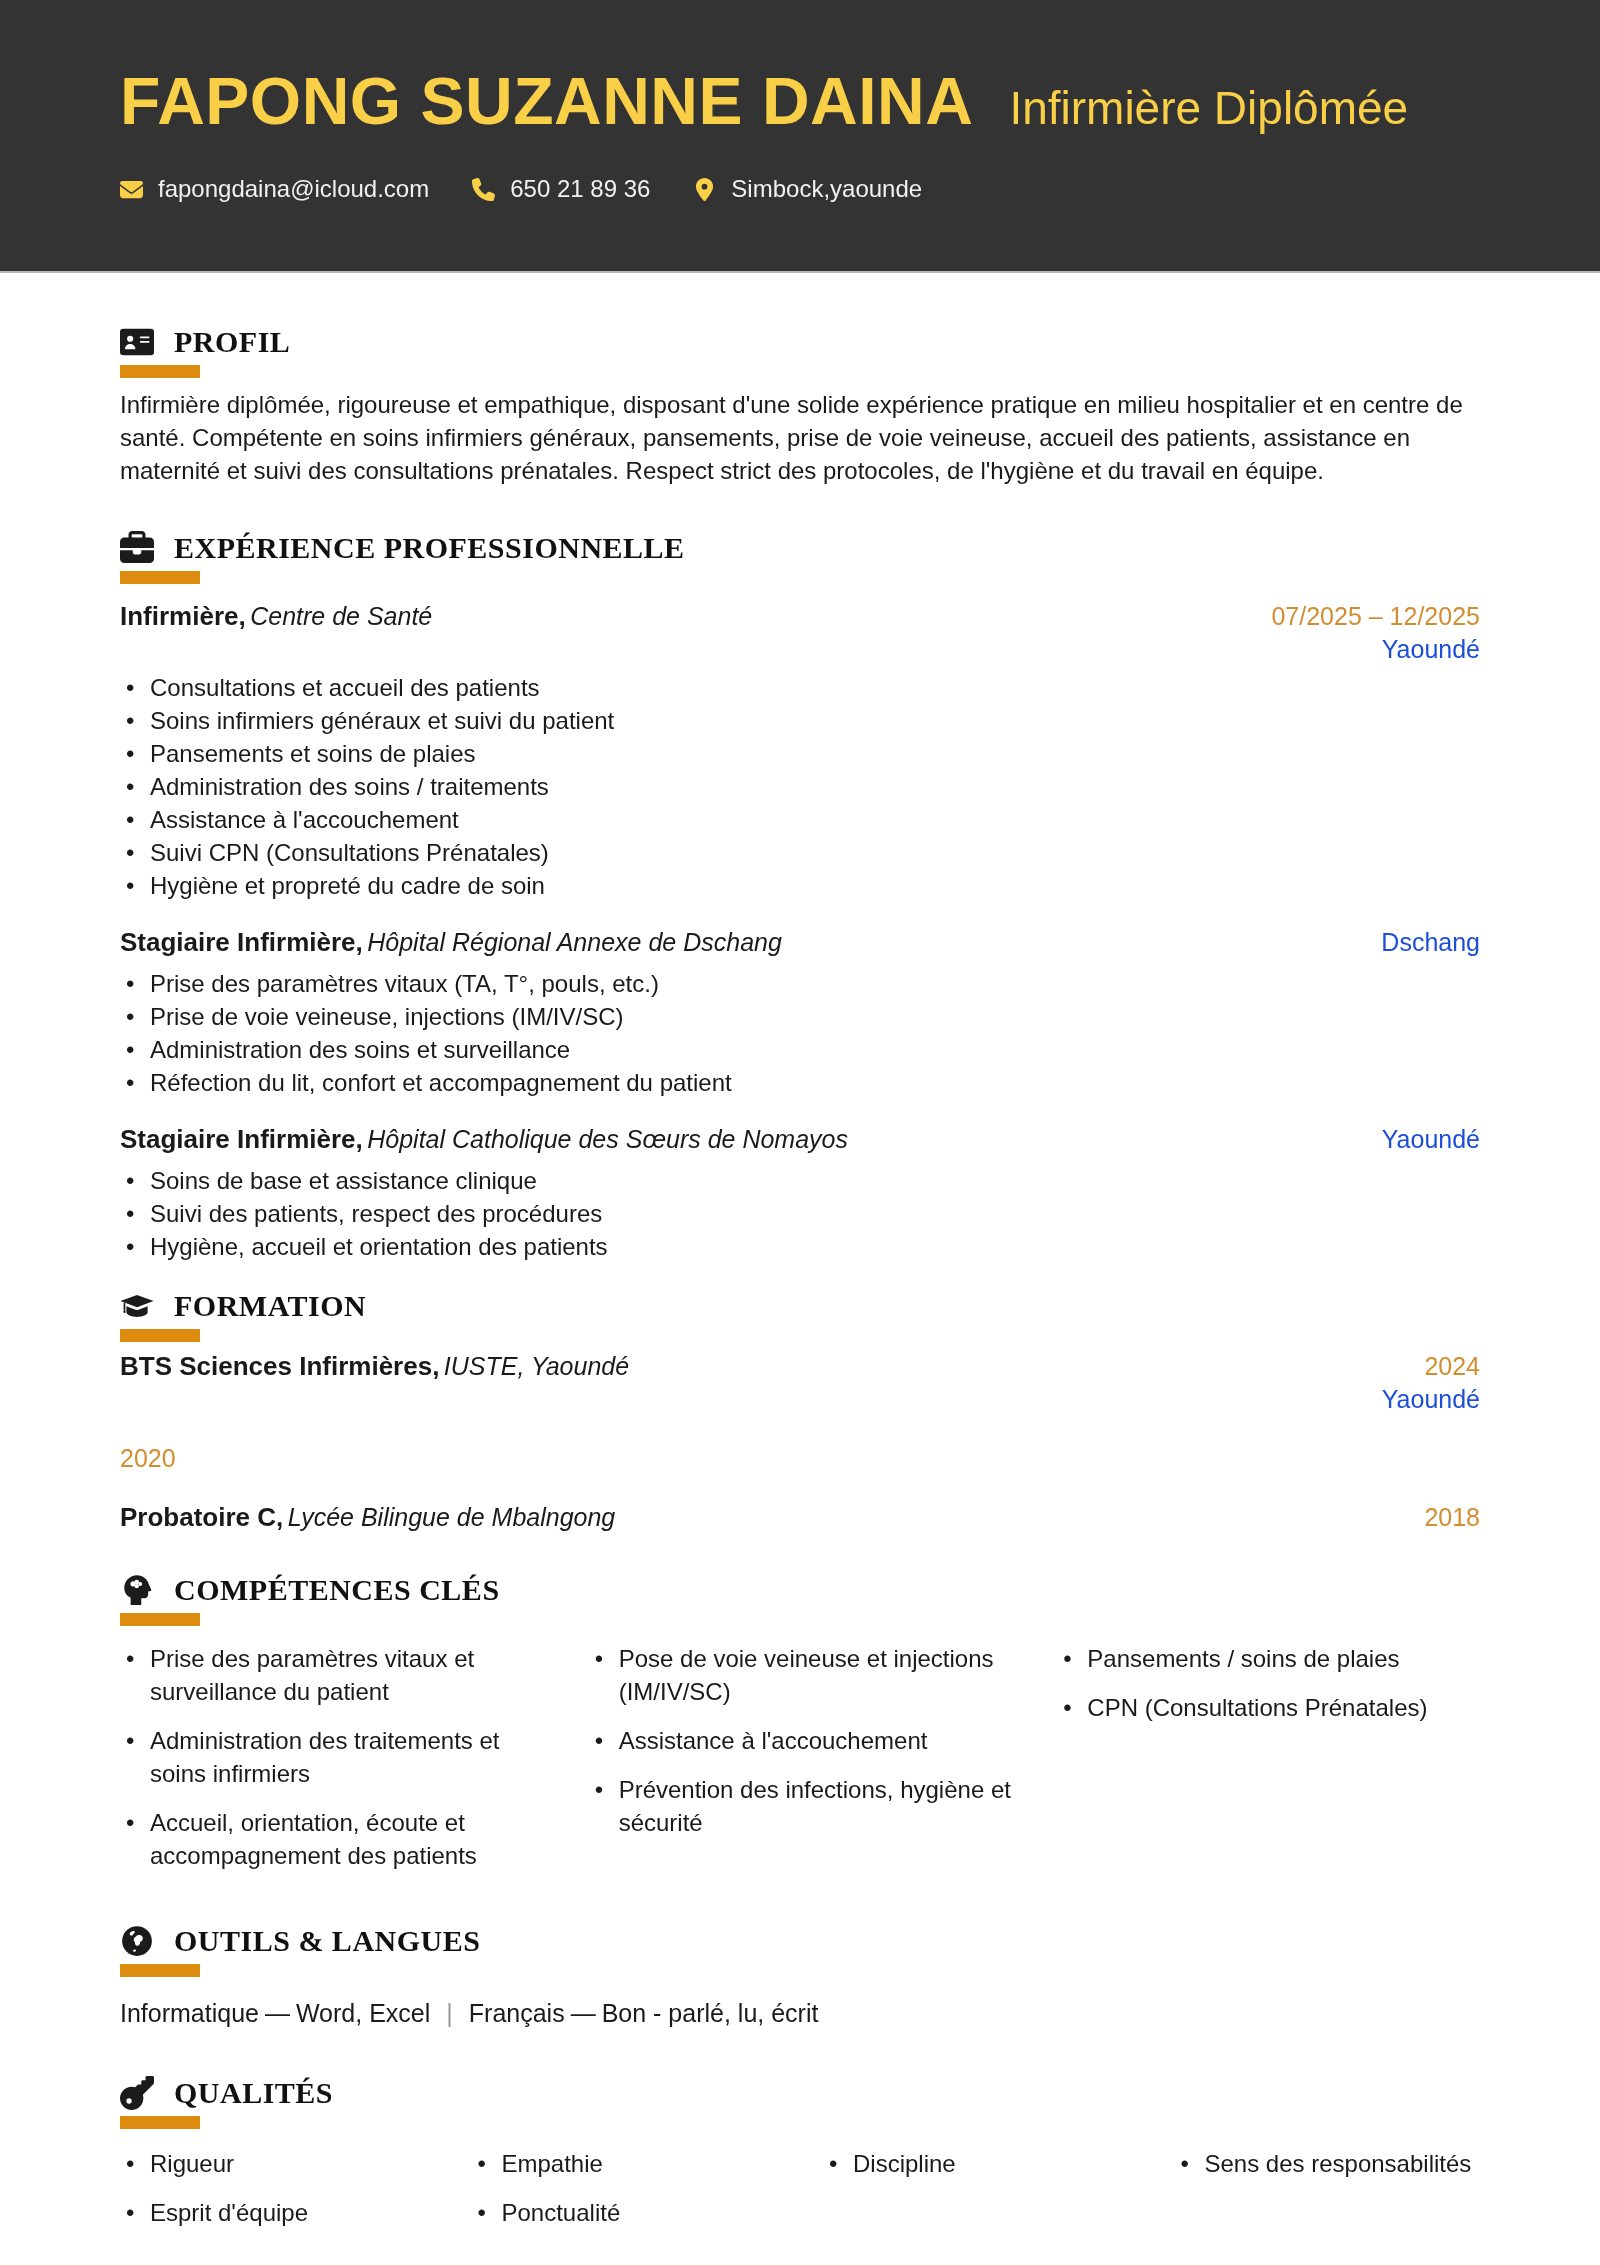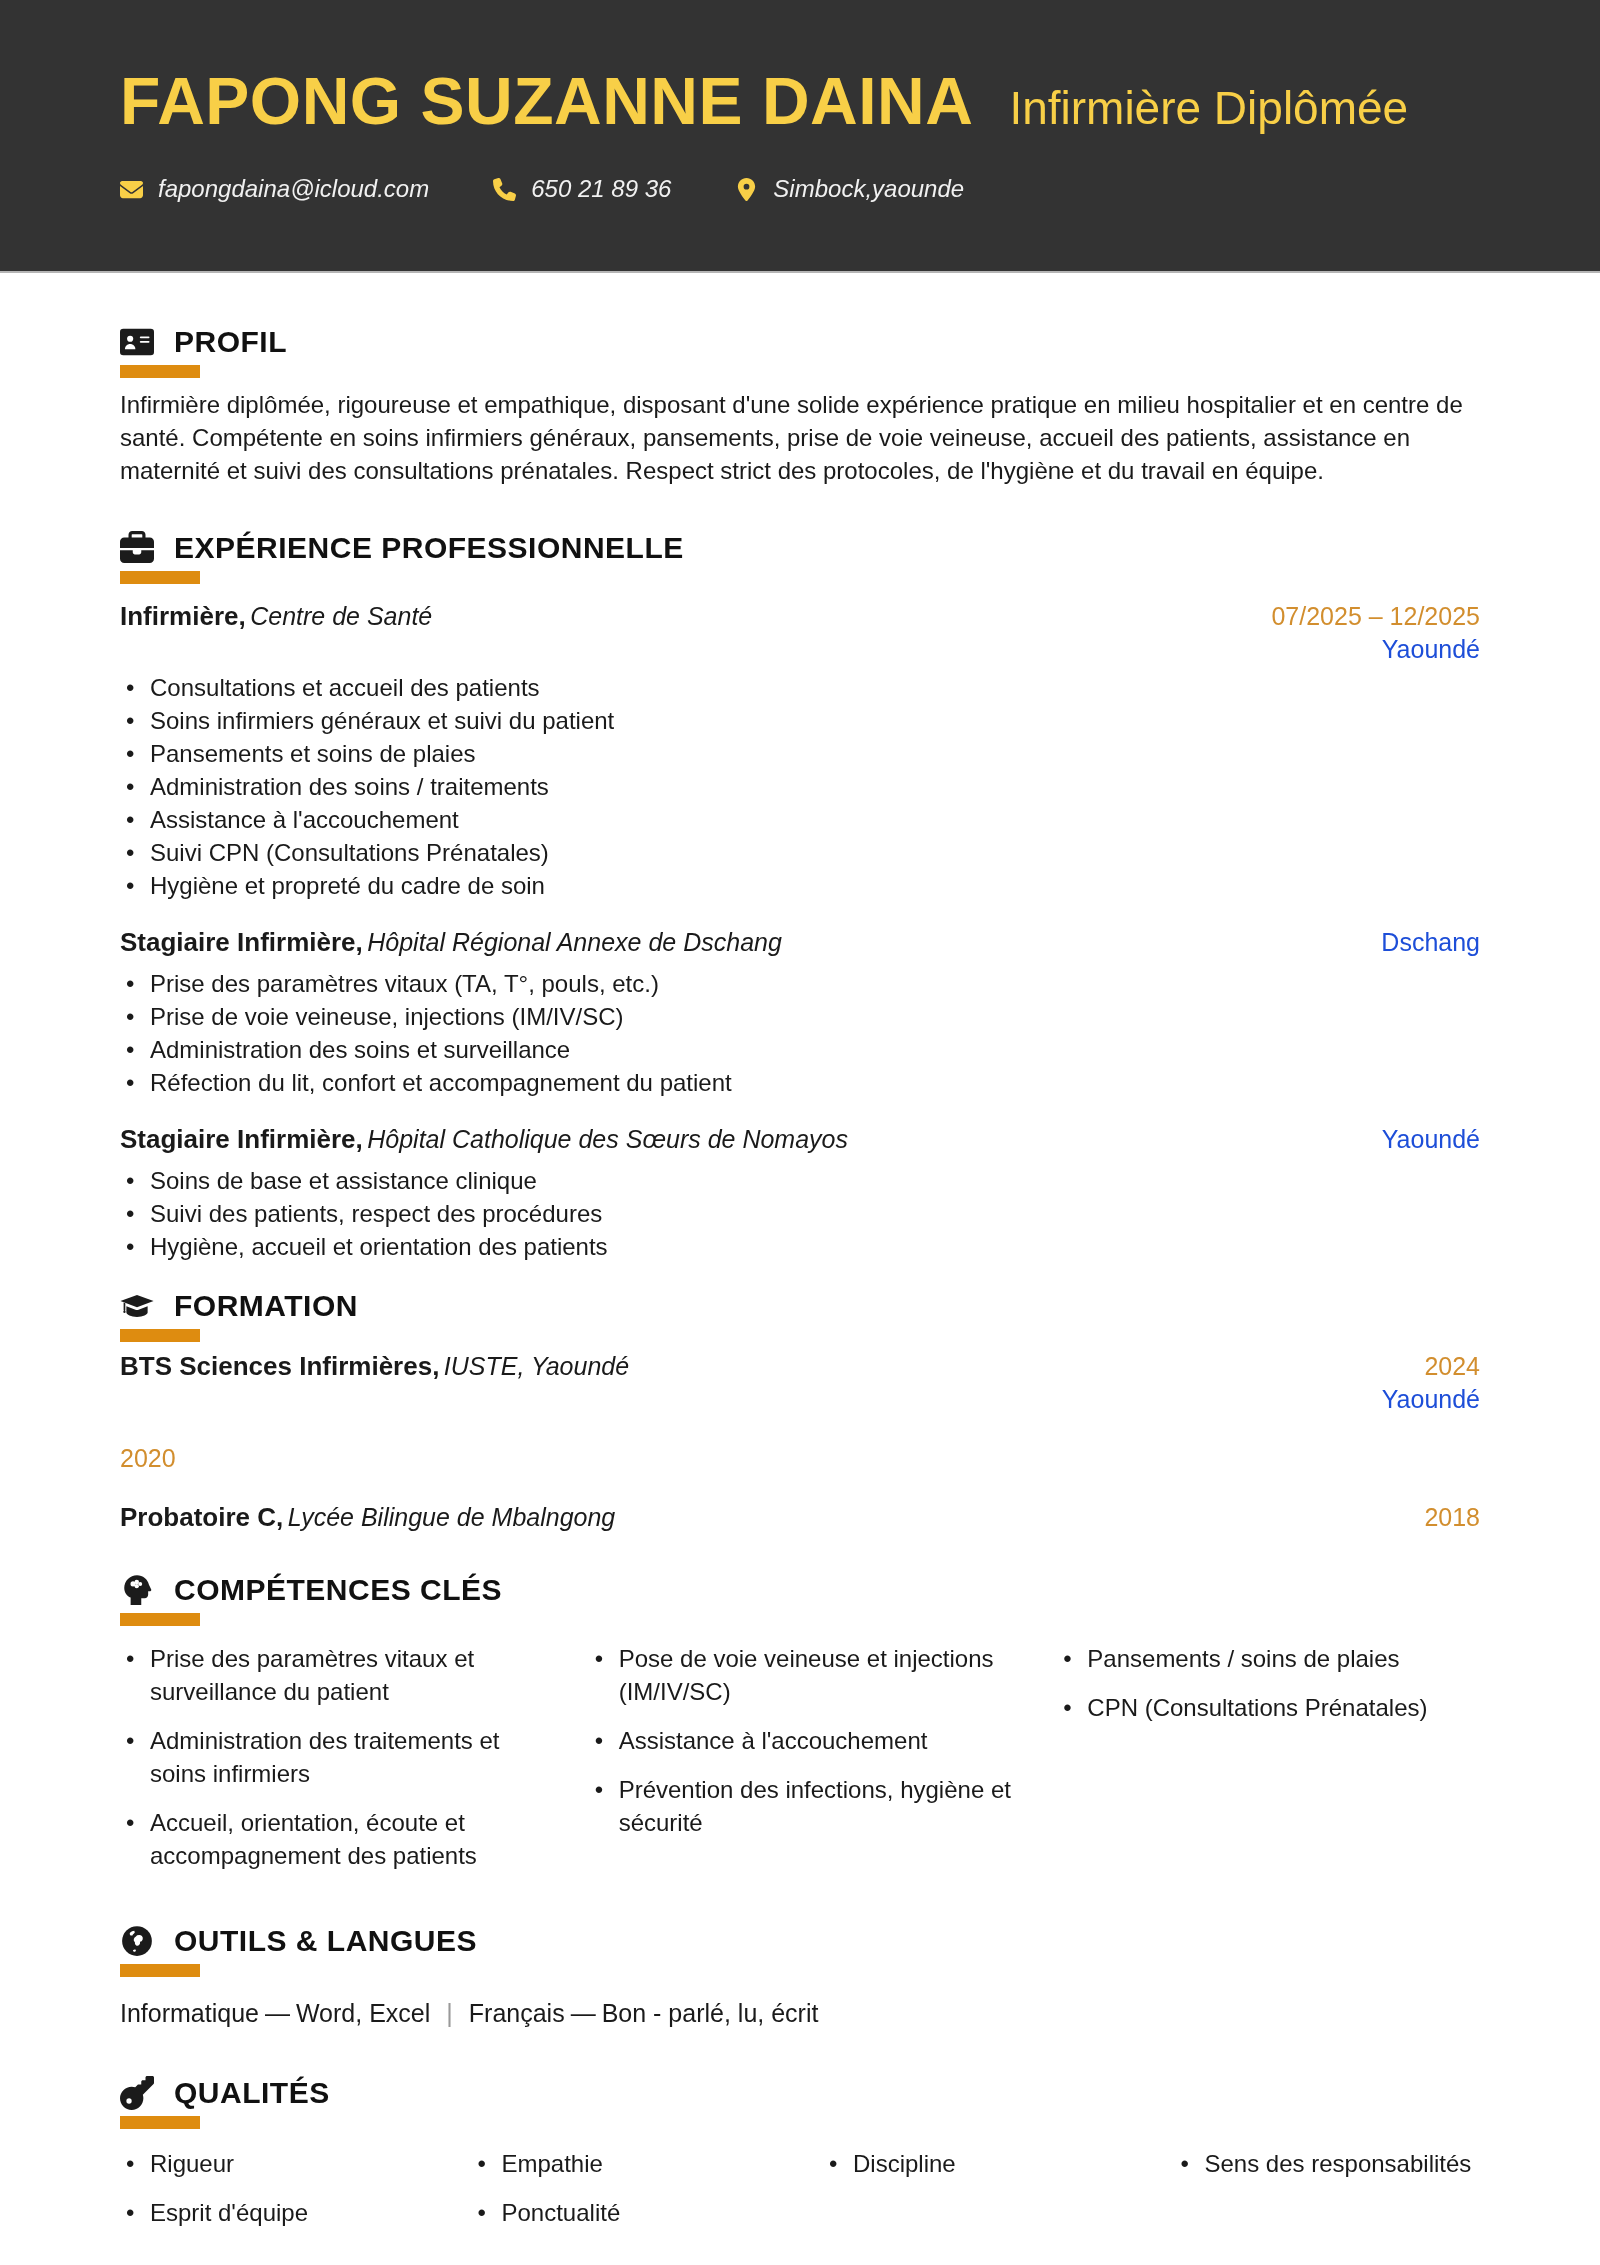--- a/index.html
+++ b/index.html
@@ -8,28 +8,28 @@
     font-family:"Liberation Sans", sans-serif; color:#1a1a1a; box-sizing:border-box;
   }
   
   .hdr {
     background:#333333; height:273px; box-sizing:border-box;
     padding:58px 120px 16px 120px; border-bottom:2px solid #b5b5b5;
   }
   .name-row { display:flex; align-items:baseline; gap:36px; line-height:86px; white-space:nowrap; }
   .name { font-size:66px; font-weight:700; color:#F8CF47; margin:0; letter-spacing:0.5px; }
   .subtitle { font-size:46px; font-weight:400; color:#F8CF47; }
-  .contact-row { display:flex; align-items:center; gap:64px; margin-top:24px;font-style:italic; }
+  .contact-row { display:flex; align-items:center; gap:43px; margin-top:24px; }
   .contact { display:flex; align-items:center; gap:15px; color:#f1f1f1; font-size:24px; }
   .contact svg { width:23px; height:23px; fill:#F8CF47; flex:0 0 auto; }
   
   .content { padding:0 120px; }
   .section-head { display:flex; align-items:center; gap:20px; }
   .section-head svg { width:34px; height:34px; fill:#1b1b1b; flex:0 0 auto; }
-  .section-head h2 { font-size:30px; font-weight:700; color:#111111; margin:0; letter-spacing:0.5px; }
+  .section-head h2 { font-size:30px; font-weight:700; color:#111111; margin:0; letter-spacing:0.5px;font-family:Liberation Serif, serif; }
   .bar { width:80px; height:13px; background:#DE8C10; margin-top:6px; }
   .sec-profil      { margin-top:52px; }
   .sec-experience  { margin-top:44px; }
   .sec-formation   { margin-top:26px; }
   .sec-competences { margin-top:36px; }
   .sec-outils      { margin-top:36px; }
   .sec-qualites    { margin-top:46px; }
   .profil-text { margin-top:10px; font-size:24px; line-height:33px; color:#1a1a1a; }
   
   .jobs { margin-top:16px; }

